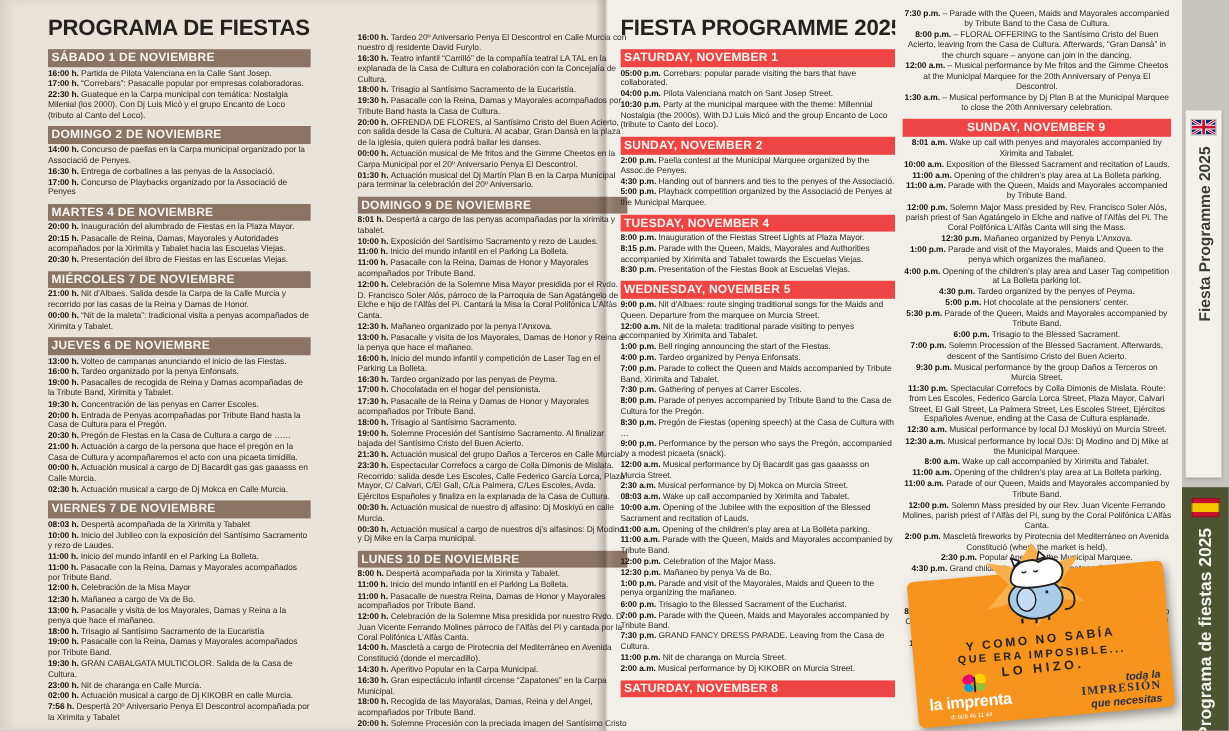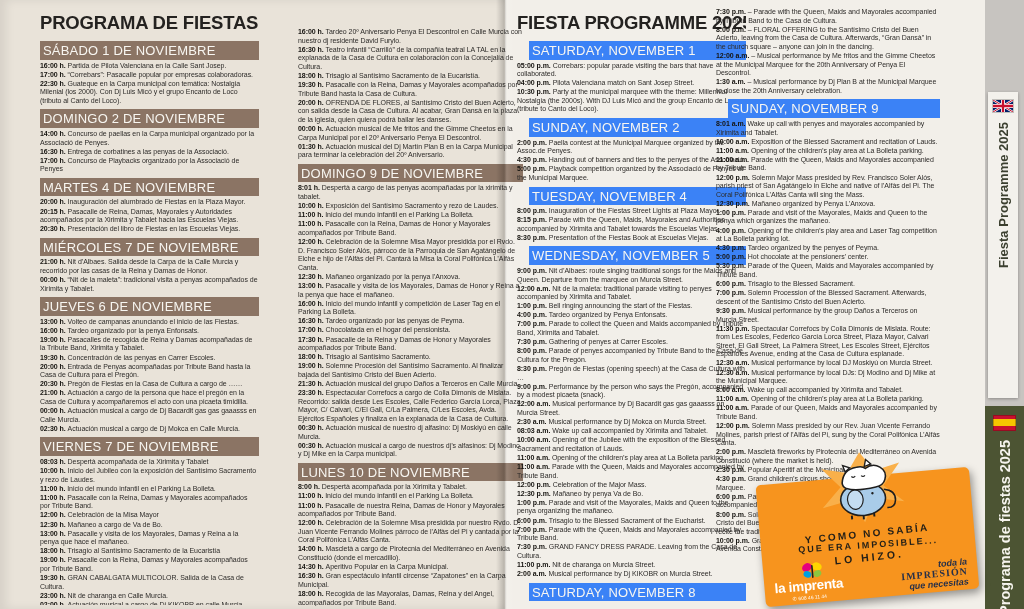--- a/index.html
+++ b/index.html
@@ -10,31 +10,31 @@
   }
   .page{position:absolute;top:0;height:609px;}
   .page-left{left:0;width:505px;background:#e9e3d9;box-shadow:inset 6px 0 10px rgba(0,0,0,.08);}
   .page-right{left:505px;width:480px;background:#f2efe9;}
   .fold{position:absolute;left:496px;top:0;width:18px;height:609px;z-index:4;
     background:linear-gradient(90deg,rgba(0,0,0,0) 0%,rgba(0,0,0,.20) 45%,rgba(255,255,255,.12) 60%,rgba(0,0,0,0) 100%);}
   .col{position:absolute;overflow:hidden;z-index:2;}
   #c1{left:40px;top:10px;width:219px;height:595px;}
   #c2{left:270px;top:28px;width:225px;height:578px;margin-left:28px;}
   #c3{left:517px;top:10px;width:229px;height:592px;}
-  #c4{left:716px;top:8px;width:224px;height:598px;}
+  #c4{left:752px;top:8px;width:224px;height:598px;text-align:center;}
   .page-header{display:flex;align-items:center;gap:12px;margin:2px 0 7px 0;}
   .page-header h1{margin:0;font-size:18.5px;font-weight:800;color:#242220;letter-spacing:-0.2px;white-space:nowrap;}
   .flag{display:inline-block;flex:none;}
   .flag-es{width:25px;height:16px;border:1px solid rgba(0,0,0,.25);
     background:linear-gradient(180deg,#c8102e 0 25%,#f6c500 25% 75%,#c8102e 75% 100%);}
   .flag-uk{width:27px;height:16px;border:1px solid rgba(0,0,0,.2);}
   .flag-uk svg{display:block;width:100%;height:100%;}
-  .day-bar{font-size:13px;font-weight:normal;color:#f8f6f1;padding:2px 4px 1.5px 3px;margin:4px 0 2px 0;letter-spacing:.2px;}
+  .day-bar{font-size:10px;font-weight:bold;color:#f8f6f1;padding:2px 4px 1.5px 3px;margin:4px 0 2px 0;letter-spacing:.2px;}
   .day-bar.es{background:#8b7464;}
-  .day-bar.en{background:#3b82f6;margin-left:12px;}
+  .day-bar.en{background:#ef4444;}
   .ev{font-size:7px;line-height:8.6px;color:#2d2b29;letter-spacing:-.05px;margin-bottom:.5px;}
   .ev b{font-weight:bold;color:#15130f;}
   
   .spine-top{position:absolute;left:988px;top:92px;width:30px;height:306px;background:#f3f1ec;
     box-shadow:0 1px 3px rgba(0,0,0,.3);display:flex;flex-direction:column;align-items:center;padding-top:7px;box-sizing:border-box;z-index:6;}
   .spine-bottom{position:absolute;left:985px;top:406px;width:39px;height:203px;background:#4c5433;
     display:flex;flex-direction:column;align-items:center;padding-top:9px;box-sizing:border-box;z-index:6;}
   .spine-bottom .flag-es{width:21px;height:14px;}
   .spine-top .flag-uk{width:20px;height:12px;}
   .vtext{writing-mode:vertical-rl;transform:rotate(180deg);font-weight:bold;white-space:nowrap;margin-top:9px;}

